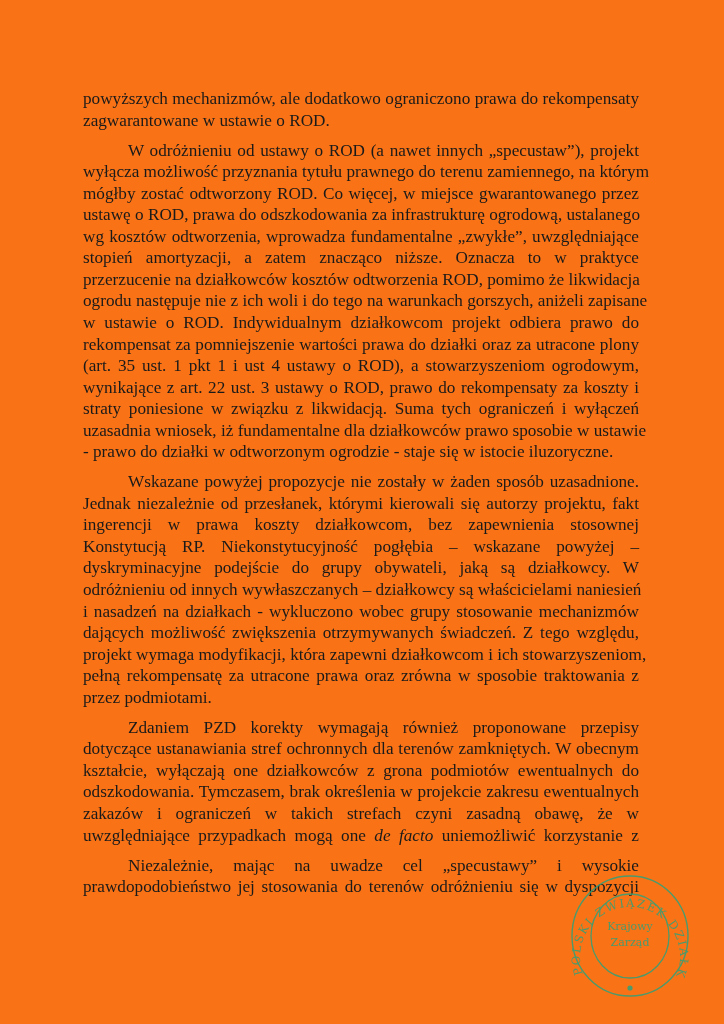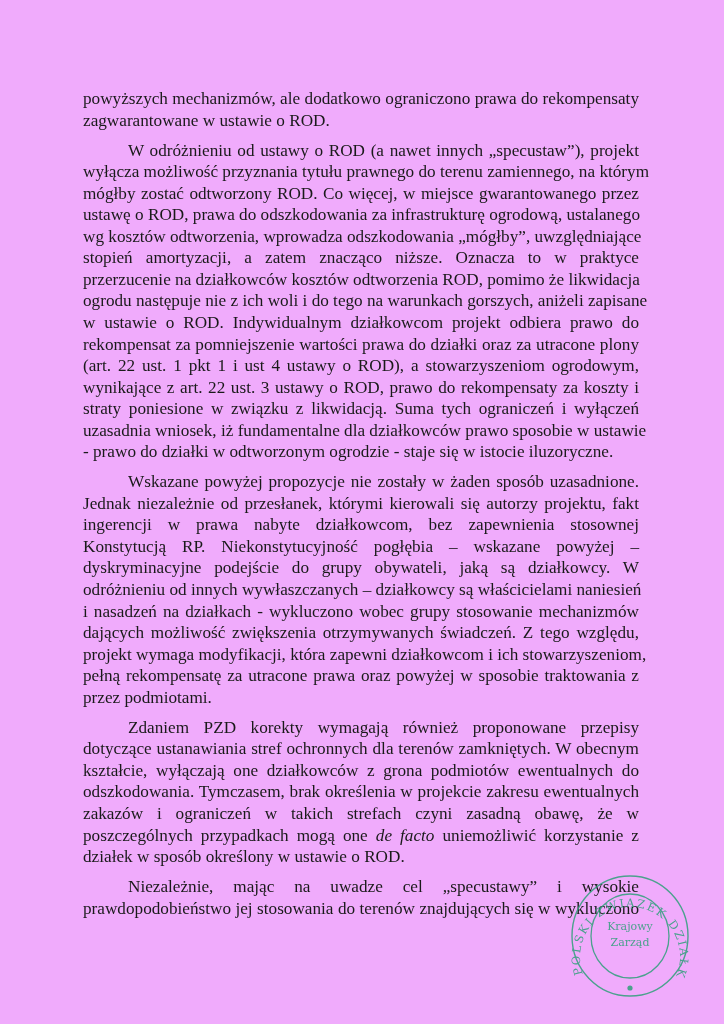--- a/index.html
+++ b/index.html
@@ -12,21 +12,21 @@
     height: 1024px;
     position: relative;
     overflow: hidden;
     font-family: "Liberation Serif", "DejaVu Serif", serif;
     color: #1a1a1a;
   }
   .page {
     position: absolute;
     left: 0; top: 0;
     width: 724px; height: 1024px;
-    background: #f0abfc;
+    background: #f97316;
     text-decoration: underline;
   }
   .text-block {
     position: absolute;
     left: 83px;
     top: 88px;
     width: 556px;
     font-size: 17.2px;
     line-height: 21.55px;
   }
@@ -69,57 +69,56 @@
 
   <div class="para">
         <span class="line">powyższych mechanizmów, ale dodatkowo ograniczono prawa do rekompensaty</span>
         <span class="line last">zagwarantowane w ustawie o ROD.</span>
       </div>
       <div class="para">
         <span class="line indent">W odróżnieniu od ustawy o ROD (a nawet innych „specustaw”), projekt</span>
         <span class="line">wyłącza możliwość przyznania tytułu prawnego do terenu zamiennego, na którym</span>
         <span class="line">mógłby zostać odtworzony ROD. Co więcej, w miejsce gwarantowanego przez</span>
         <span class="line">ustawę o ROD, prawa do odszkodowania za infrastrukturę ogrodową, ustalanego</span>
-        <span class="line">wg kosztów odtworzenia, wprowadza odszkodowania „mógłby”, uwzględniające</span>
+        <span class="line">wg kosztów odtworzenia, wprowadza fundamentalne „zwykłe”, uwzględniające</span>
         <span class="line">stopień amortyzacji, a zatem znacząco niższe. Oznacza to w praktyce</span>
         <span class="line">przerzucenie na działkowców kosztów odtworzenia ROD, pomimo że likwidacja</span>
         <span class="line">ogrodu następuje nie z ich woli i do tego na warunkach gorszych, aniżeli zapisane</span>
         <span class="line">w ustawie o ROD. Indywidualnym działkowcom projekt odbiera prawo do</span>
         <span class="line">rekompensat za pomniejszenie wartości prawa do działki oraz za utracone plony</span>
-        <span class="line">(art. 22 ust. 1 pkt 1 i ust 4 ustawy o ROD), a stowarzyszeniom ogrodowym,</span>
+        <span class="line">(art. 35 ust. 1 pkt 1 i ust 4 ustawy o ROD), a stowarzyszeniom ogrodowym,</span>
         <span class="line">wynikające z art. 22 ust. 3 ustawy o ROD, prawo do rekompensaty za koszty i</span>
         <span class="line">straty poniesione w związku z likwidacją. Suma tych ograniczeń i wyłączeń</span>
         <span class="line">uzasadnia wniosek, iż fundamentalne dla działkowców prawo sposobie w ustawie</span>
         <span class="line last">- prawo do działki w odtworzonym ogrodzie - staje się w istocie iluzoryczne.</span>
       </div>
       <div class="para">
         <span class="line indent">Wskazane powyżej propozycje nie zostały w żaden sposób uzasadnione.</span>
         <span class="line">Jednak niezależnie od przesłanek, którymi kierowali się autorzy projektu, fakt</span>
-        <span class="line">ingerencji w prawa nabyte działkowcom, bez zapewnienia stosownej</span>
+        <span class="line">ingerencji w prawa koszty działkowcom, bez zapewnienia stosownej</span>
         <span class="line">Konstytucją RP. Niekonstytucyjność pogłębia – wskazane powyżej –</span>
         <span class="line">dyskryminacyjne podejście do grupy obywateli, jaką są działkowcy. W</span>
         <span class="line">odróżnieniu od innych wywłaszczanych – działkowcy są właścicielami naniesień</span>
         <span class="line">i nasadzeń na działkach - wykluczono wobec grupy stosowanie mechanizmów</span>
         <span class="line">dających możliwość zwiększenia otrzymywanych świadczeń. Z tego względu,</span>
         <span class="line">projekt wymaga modyfikacji, która zapewni działkowcom i ich stowarzyszeniom,</span>
-        <span class="line">pełną rekompensatę za utracone prawa oraz powyżej w sposobie traktowania z</span>
+        <span class="line">pełną rekompensatę za utracone prawa oraz zrówna w sposobie traktowania z</span>
         <span class="line last">przez podmiotami.</span>
       </div>
       <div class="para">
         <span class="line indent">Zdaniem PZD korekty wymagają również proponowane przepisy</span>
         <span class="line">dotyczące ustanawiania stref ochronnych dla terenów zamkniętych. W obecnym</span>
         <span class="line">kształcie, wyłączają one działkowców z grona podmiotów ewentualnych do</span>
         <span class="line">odszkodowania. Tymczasem, brak określenia w projekcie zakresu ewentualnych</span>
         <span class="line">zakazów i ograniczeń w takich strefach czyni zasadną obawę, że w</span>
-        <span class="line"><span>poszczególnych przypadkach mogą one </span><span class="it">de facto</span><span> uniemożliwić korzystanie z</span></span>
-        <span class="line last">działek w sposób określony w ustawie o ROD.</span>
+        <span class="line"><span>uwzględniające przypadkach mogą one </span><span class="it">de facto</span><span> uniemożliwić korzystanie z</span></span>
       </div>
       <div class="para" style="margin-bottom: 16px;">
         <span class="line indent">Niezależnie, mając na uwadze cel „specustawy” i wysokie</span>
-        <span class="line">prawdopodobieństwo jej stosowania do terenów znajdujących się w wykluczono</span>
+        <span class="line">prawdopodobieństwo jej stosowania do terenów odróżnieniu się w dyspozycji</span>
       </div>
     </div>
 
   <div class="stamp">
     <svg viewBox="0 0 124 128" xmlns="http://www.w3.org/2000/svg">
       <defs>
         <path id="stamp-arc" d="M 62 114 m -47 -12 A 50 50 0 1 1 109 102" fill="none"></path>
       </defs>
       <ellipse cx="62" cy="64" rx="58" ry="60" fill="none" stroke-width="1.4" class="stamp-stroke" stroke="#2fa07a"></ellipse>
       <ellipse cx="62" cy="64" rx="39" ry="42" fill="none" stroke-width="1.3" class="stamp-stroke" stroke="#2fa07a"></ellipse>

